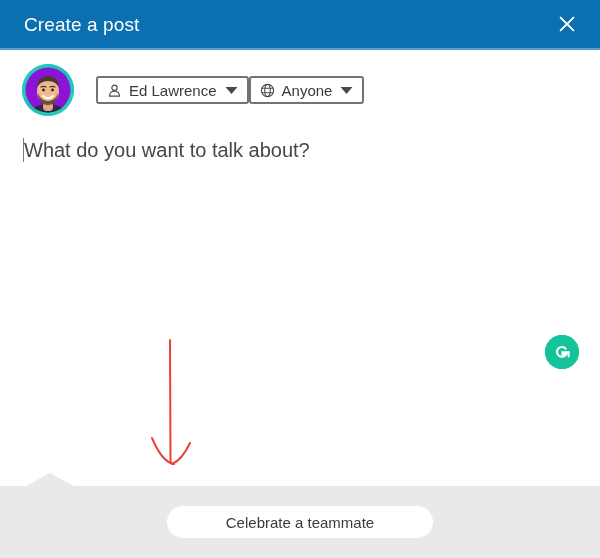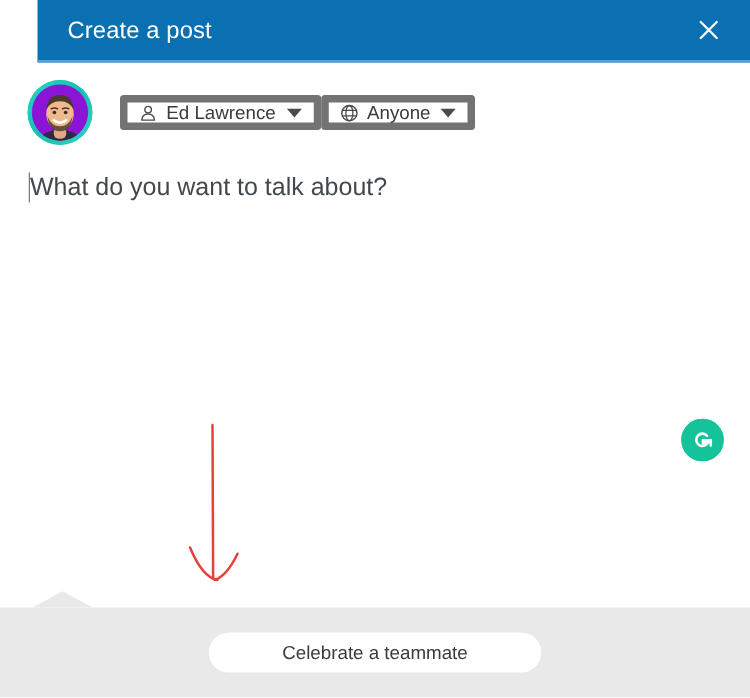--- a/index.html
+++ b/index.html
@@ -29,21 +29,20 @@
     position: relative;
     height: 50px;
     background: #0a70b1;
     display: flex;
     align-items: center;
     justify-content: space-between;
     padding: 0 16px 0 24px;
     box-sizing: border-box;
     flex: 0 0 auto;
     border-bottom: 2px solid #5b9ecd;
-    margin-left: 30px;
   }
   .header-title {
     color: #ffffff;
     font-size: 19px;
     font-weight: 400;
     letter-spacing: 0.1px;
     line-height: 1;
   }
   .close-button {
     width: 34px;
@@ -73,21 +72,21 @@
     background: #1cc3b2;
   }
   .avatar svg { display: block; }
 
   .chip {
     display: inline-flex;
     align-items: center;
     gap: 7px;
     height: 28px;
     padding: 0 9px;
-    border: 6px solid #737373;
+    border: 2px solid #737373;
     border-radius: 3px;
     background: #ffffff;
     font-size: 15px;
     color: #3a3a3a;
     cursor: pointer;
     box-sizing: border-box;
     white-space: nowrap;
   }
   .chip-author { margin-left: 22px; }
   .chip-audience { }

